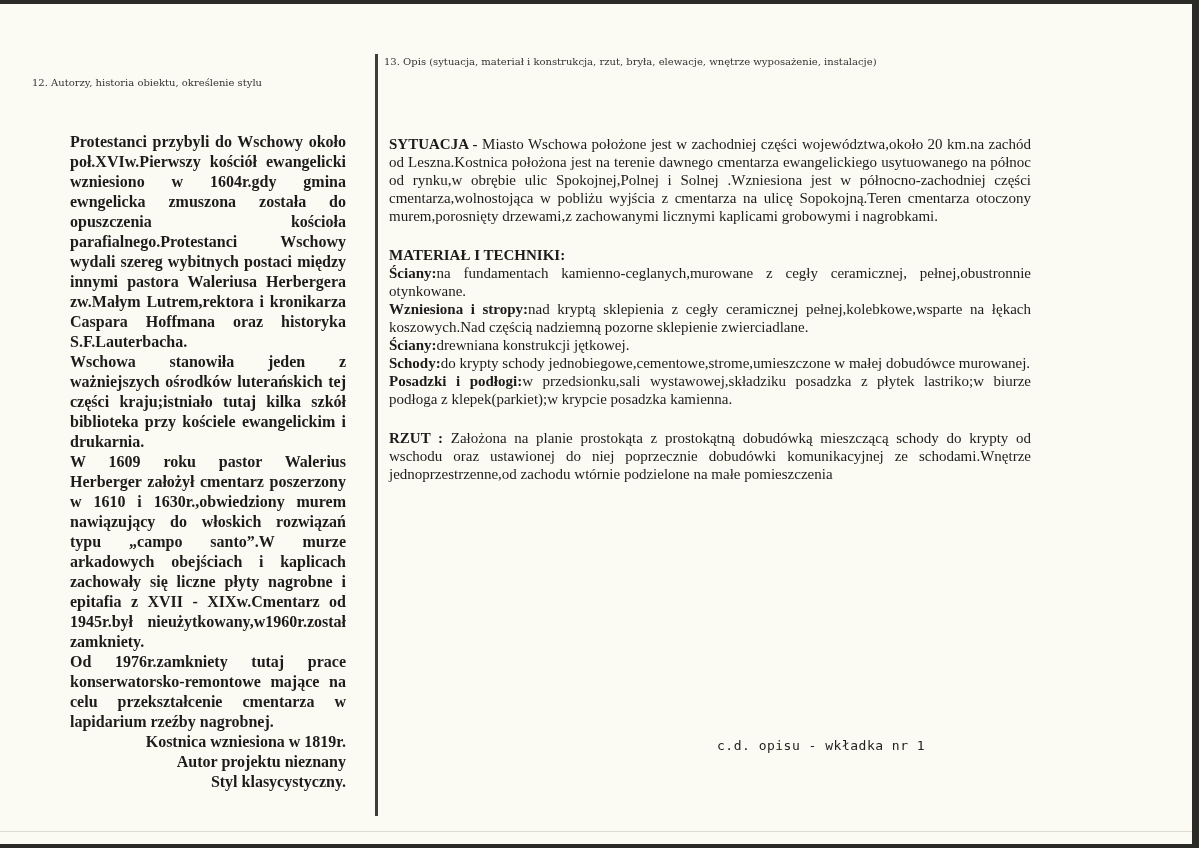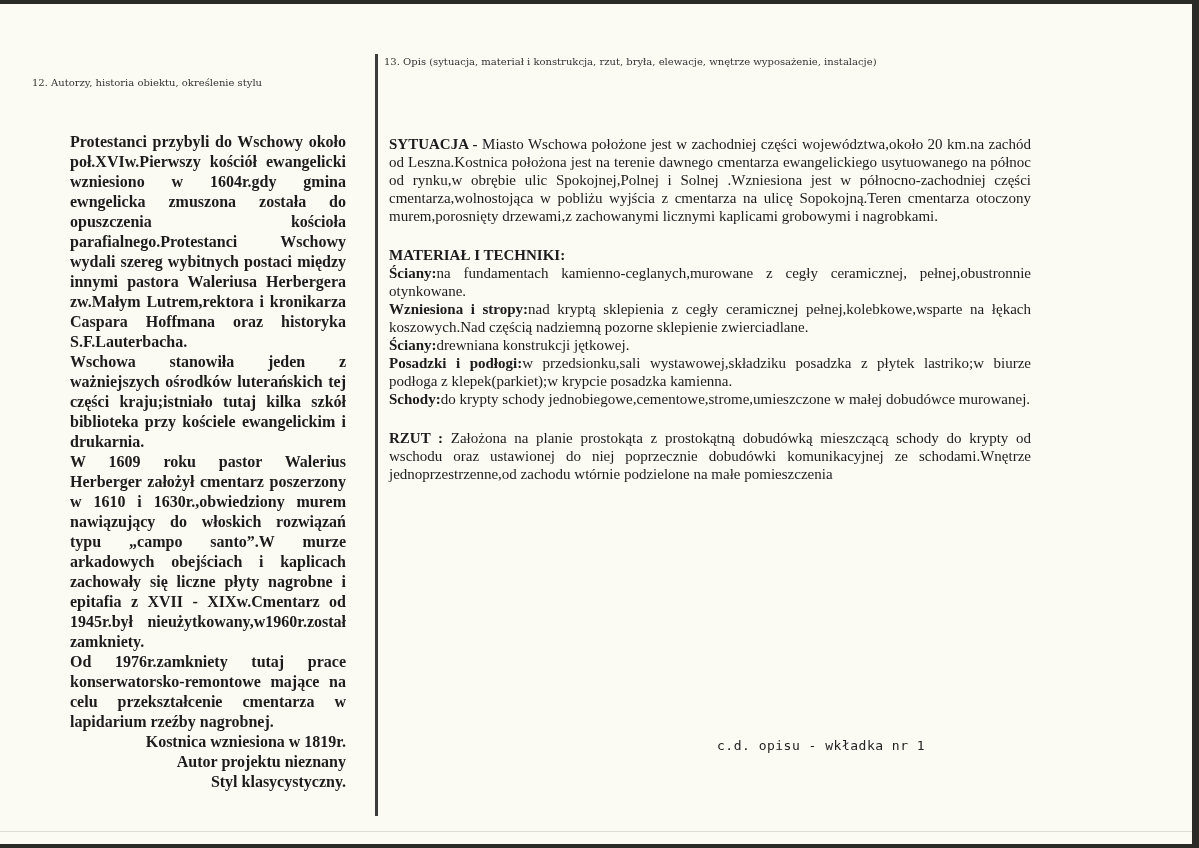--- a/index.html
+++ b/index.html
@@ -116,22 +116,22 @@
 
   <section class="right-col">
     <p><b>SYTUACJA -</b><span> Miasto Wschowa położone jest w zachodniej części województwa,około 20 km.na zachód od Leszna.Kostnica położona jest na terenie dawnego cmentarza ewangelickiego usytuowanego na północ od rynku,w obrębie ulic Spokojnej,Polnej i Solnej .Wzniesiona jest w północno-zachodniej części cmentarza,wolnostojąca w pobliżu wyjścia z cmentarza na ulicę Sopokojną.Teren cmentarza otoczony murem,porosnięty drzewami,z zachowanymi licznymi kaplicami grobowymi i nagrobkami.</span></p>
 
     <div class="gap"></div>
 
     <p class="section-heading">MATERIAŁ I TECHNIKI:</p>
     <p><b>Ściany:</b><span>na fundamentach kamienno-ceglanych,murowane  z cegły ceramicznej, pełnej,obustronnie otynkowane.</span></p>
     <p><b>Wzniesiona i stropy:</b><span>nad kryptą sklepienia z cegły ceramicznej pełnej,kolebkowe,wsparte na łękach koszowych.Nad częścią nadziemną pozorne sklepienie zwierciadlane.</span></p>
     <p><b>Ściany:</b><span>drewniana konstrukcji jętkowej.</span></p>
+    <p><b>Schody:</b><span>do krypty schody jednobiegowe,cementowe,strome,umieszczone w małej dobudówce murowanej.</span></p>
     <p><b>Posadzki i podłogi:</b><span>w przedsionku,sali wystawowej,składziku posadzka z płytek  lastriko;w biurze podłoga z klepek(parkiet);w krypcie posadzka kamienna.</span></p>
-    <p><b>Schody:</b><span>do krypty schody jednobiegowe,cementowe,strome,umieszczone w małej dobudówce murowanej.</span></p>
 
     <div class="gap"></div>
 
     <p><b>RZUT :</b><span> Założona na planie prostokąta z prostokątną dobudówką  mieszczącą schody do krypty od wschodu oraz ustawionej do niej poprzecznie dobudówki komunikacyjnej ze schodami.Wnętrze jednoprzestrzenne,od zachodu wtórnie podzielone na małe pomieszczenia</span></p>
   </section>
 
   <div class="continuation">c.d. opisu - wkładka nr 1</div>
 
   <div class="bottom-rule"></div>
 </div>

